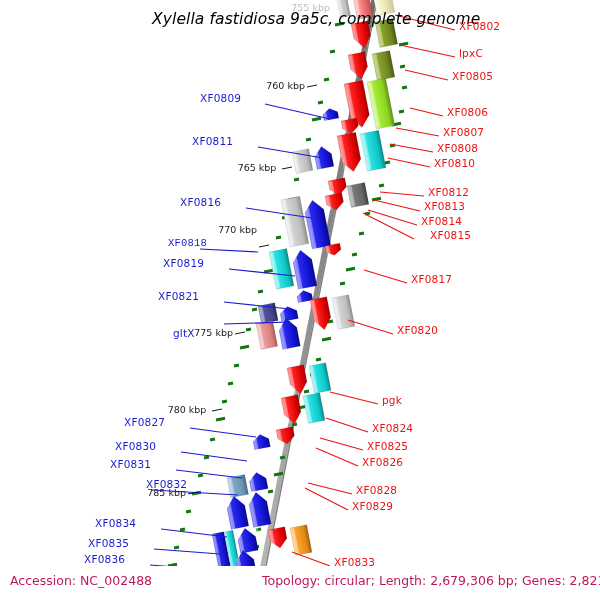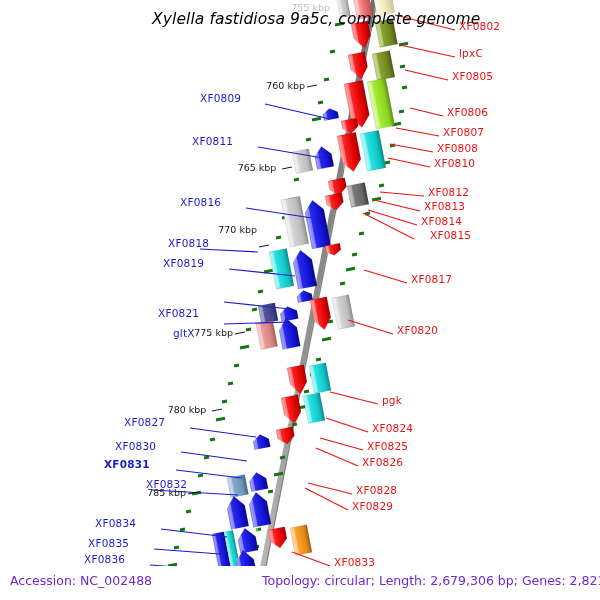--- a/index.html
+++ b/index.html
@@ -33,21 +33,21 @@
   .lbl.left{color:#1a1ad0;text-align:right;}
   .lbl.right{color:#ee1111;text-align:center;}
   .lbl.kbp{color:#1a1a1a;font-size:9.5px;letter-spacing:0;}
 
   .statusbar{
     position:absolute;left:0;top:566px;width:600px;height:34px;
     background:#ffffff;
   }
   .statusbar .st{
     position:absolute;top:7px;
-    font-size:12.5px;color:#6d28d9;white-space:nowrap;
+    font-size:12.5px;color:#be185d;white-space:nowrap;
     font-family:"DejaVu Sans","Liberation Sans",sans-serif;
   }
   .statusbar .st.acc{left:10px;}
   .statusbar .st.topo{left:262px;}
 </style>
 </head>
 <body>
 
 <div id="stage">
 
@@ -438,27 +438,27 @@
         <line x1="188" y1="494" x2="198" y2="492" stroke="#1a1a1a" stroke-width="1"></line>
       </g>
   </svg>
 
   <div class="title" style="left: 152px; top: 10px;">Xylella fastidiosa 9a5c, complete genome</div>
 
   <div id="labels-layer">
       <div class="lbl left" style="top: 92px; left: 200px;">XF0809</div>
       <div class="lbl left" style="top: 135px; left: 192px;">XF0811</div>
       <div class="lbl left" style="top: 196px; left: 180px;">XF0816</div>
-      <div class="lbl left" style="top: 237px; left: 168px;">XF0818</div>
+      <div class="lbl left" style="top: 237px; left: 168px; font-family: Liberation Mono, monospace;">XF0818</div>
       <div class="lbl left" style="top: 257px; left: 163px;">XF0819</div>
-      <div class="lbl left" style="top: 307px; left: 158px;">XF0821</div>
+      <div class="lbl left" style="top: 290px; left: 158px;">XF0821</div>
       <div class="lbl left" style="top: 312px; left: 173px; margin-top: 15px;">gltX</div>
       <div class="lbl left" style="top: 416px; left: 124px;">XF0827</div>
       <div class="lbl left" style="top: 440px; left: 115px;">XF0830</div>
-      <div class="lbl left" style="top: 458px; left: 104px; font-weight: bold;">XF0831</div>
+      <div class="lbl left" style="top: 458px; left: 110px;">XF0831</div>
       <div class="lbl left" style="top: 478px; left: 104px; margin-left: 42px;">XF0832</div>
       <div class="lbl left" style="top: 517px; left: 95px;">XF0834</div>
       <div class="lbl left" style="top: 537px; left: 88px;">XF0835</div>
       <div class="lbl left" style="top: 553px; left: 84px;">XF0836</div>
       <div class="lbl right" style="top: 20px; left: 459px;">XF0802</div>
       <div class="lbl right" style="top: 47px; left: 459px;">lpxC</div>
       <div class="lbl right" style="top: 70px; left: 452px;">XF0805</div>
       <div class="lbl right" style="top: 106px; left: 447px;">XF0806</div>
       <div class="lbl right" style="top: 126px; left: 443px;">XF0807</div>
       <div class="lbl right" style="top: 142px; left: 437px;">XF0808</div>

